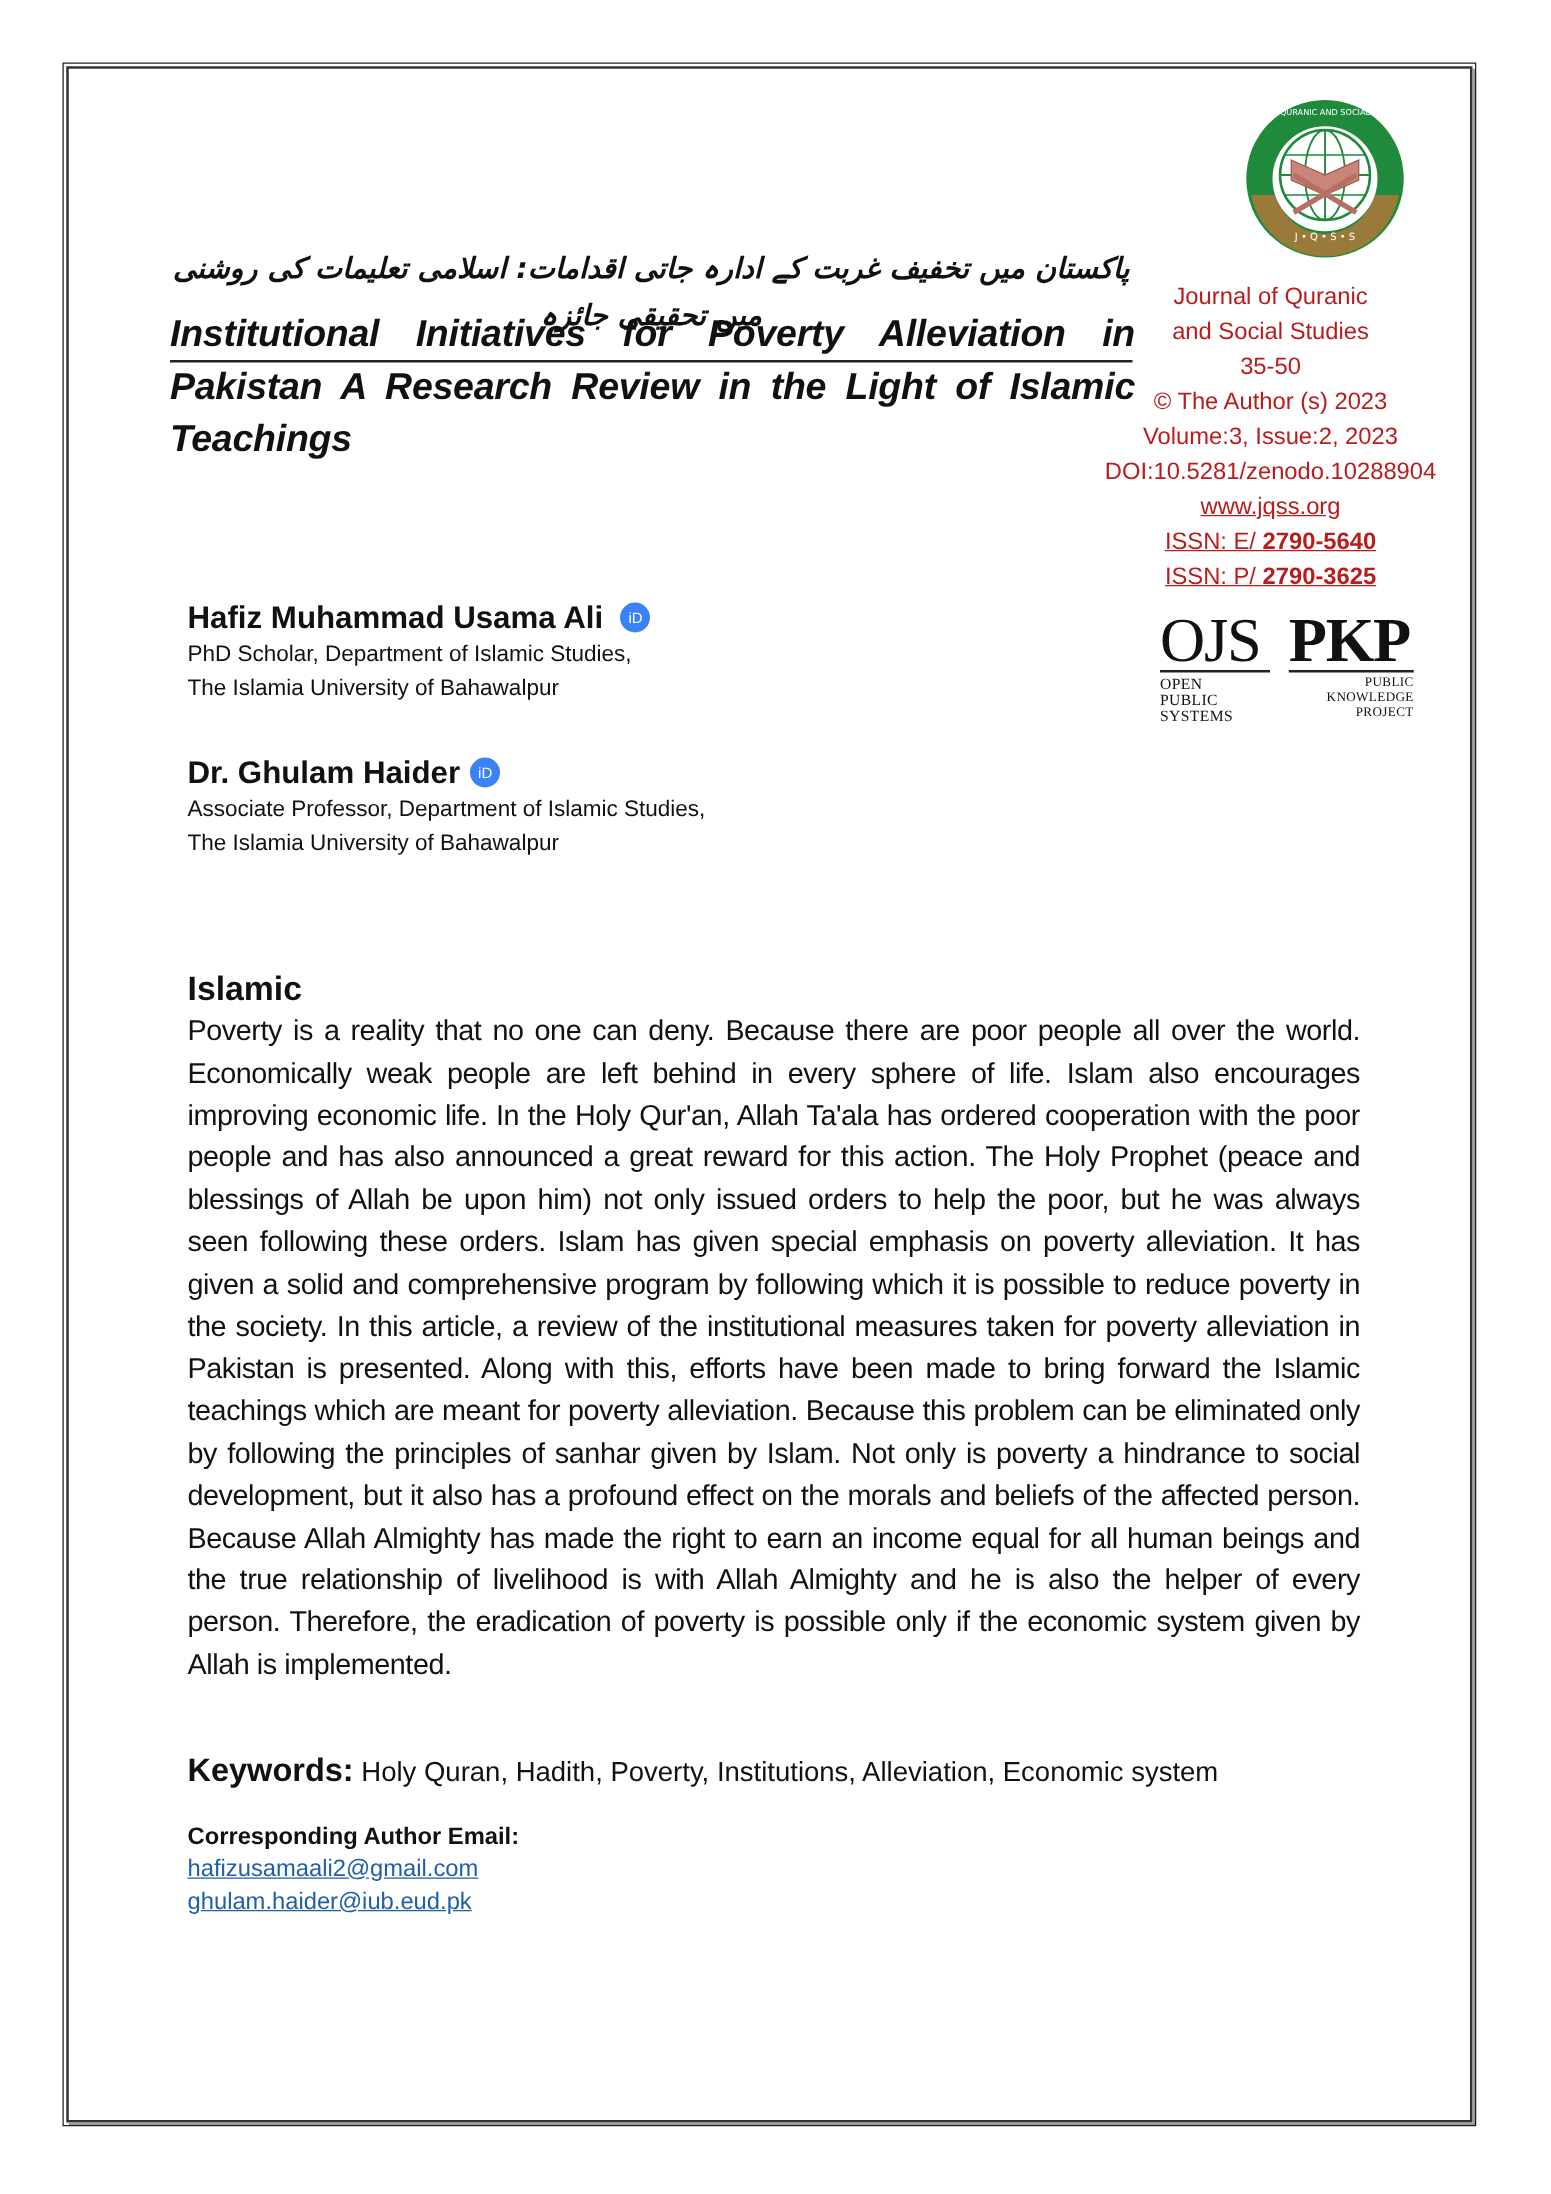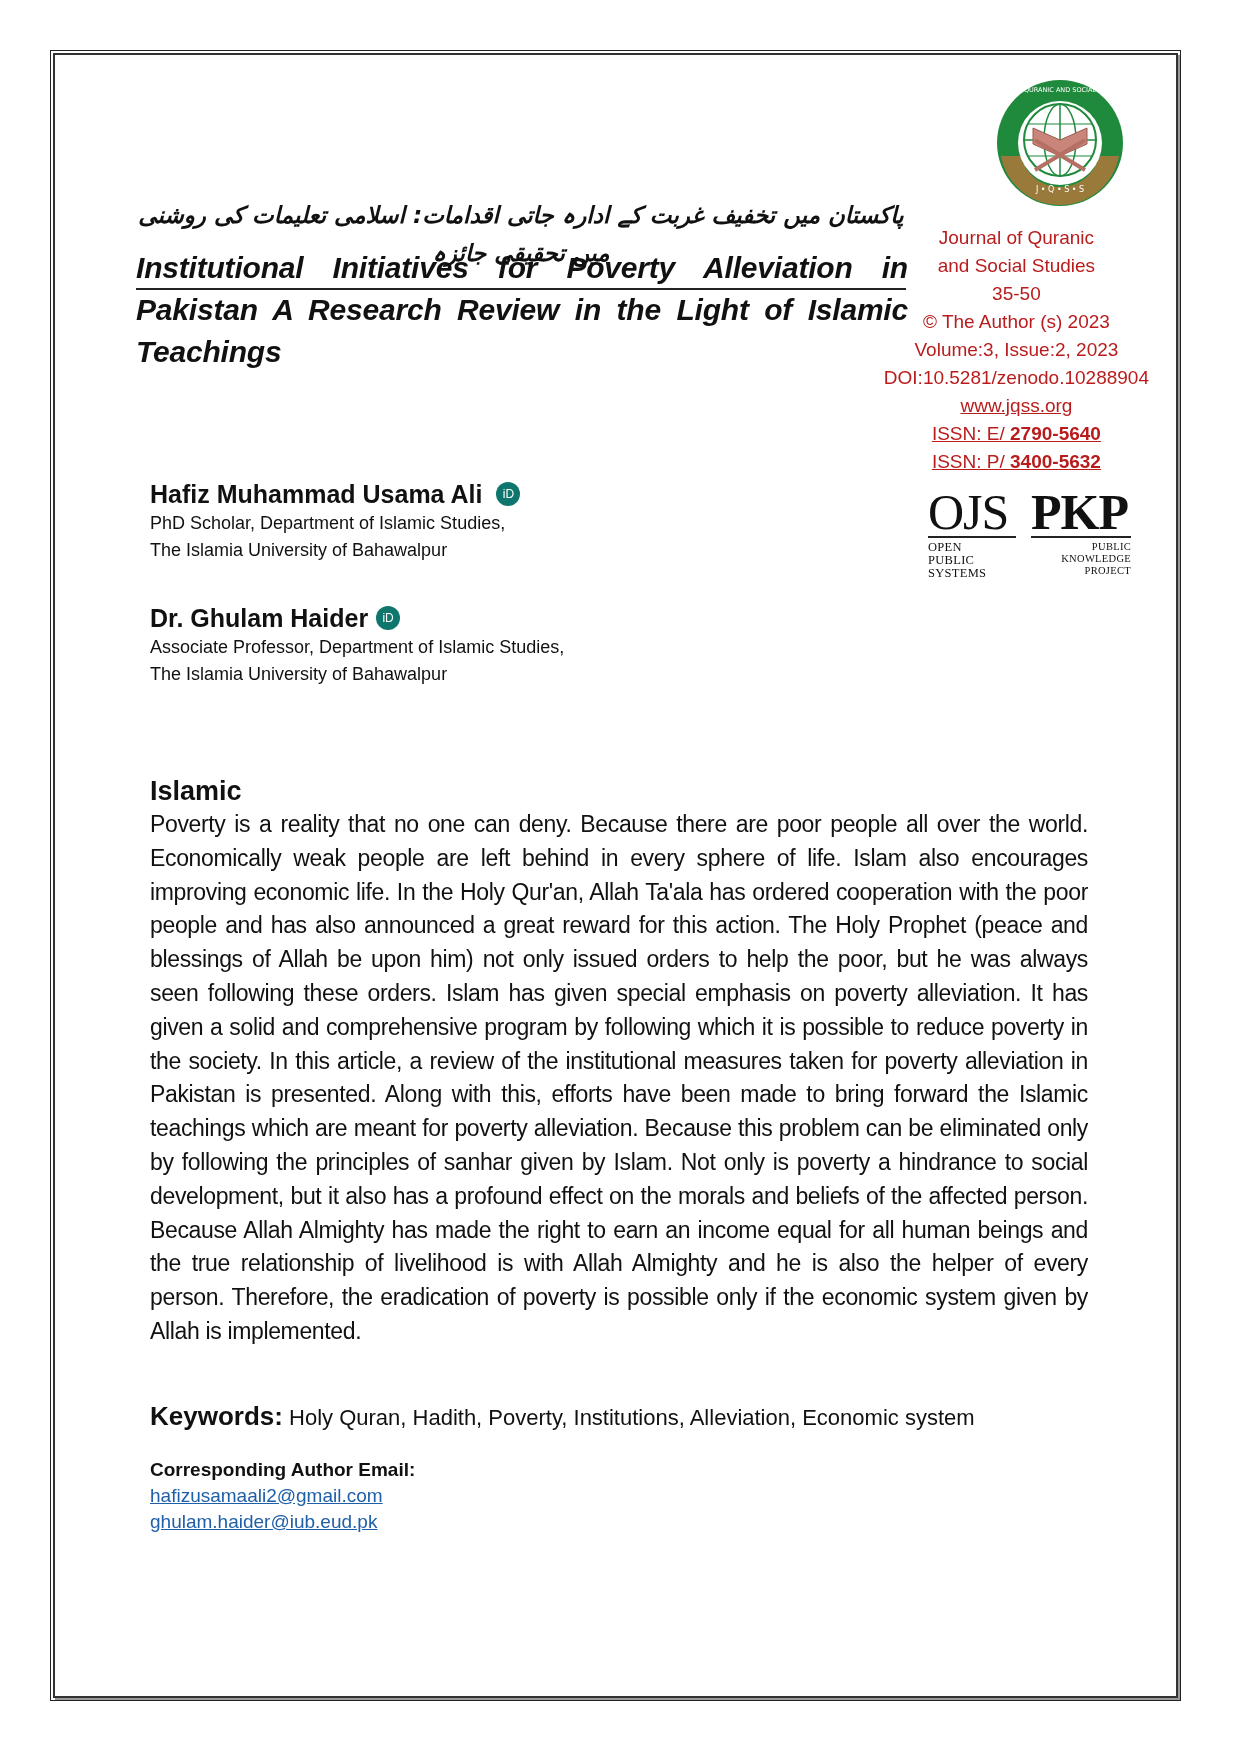--- a/index.html
+++ b/index.html
@@ -28,21 +28,21 @@
 
   
   .urdu-title { position: absolute; left: 136px; top: 196px; width: 770px; text-align: center; direction: rtl; font-family: "DejaVu Sans", sans-serif; font-size: 23px; line-height: 38px; font-weight: bold; font-style: italic; border-bottom: 2px solid #222; padding-bottom: 16px; }
 
   
   .title { position: absolute; left: 136px; top: 247px; width: 772px; font-size: 30px; line-height: 42px; font-weight: bold; font-style: italic; text-align: justify; text-align-last: left; color: #111; letter-spacing: -0.2px; }
 
   
   .author { position: absolute; left: 150px; }
   .author-name { font-size: 25px; font-weight: bold; line-height: 32px; display: flex; align-items: center; }
-  .orcid { display: inline-block; width: 24px; height: 24px; border-radius: 50%; background: #0f766e; color: #fff; font-size: 12px; line-height: 24px; text-align: center; font-weight: normal; margin-left: 14px; }
+  .orcid { display: inline-block; width: 24px; height: 24px; border-radius: 50%; background: #3b82f6; color: #fff; font-size: 12px; line-height: 24px; text-align: center; font-weight: normal; margin-left: 14px; }
   .author-aff { font-size: 18px; line-height: 27px; }
 
   
   .abstract { position: absolute; left: 150px; top: 774px; width: 938px; }
   .abstract-heading { font-size: 27px; font-weight: bold; line-height: 34px; }
   .abstract-body { font-size: 23px; line-height: 33.8px; text-align: justify; margin: 0; letter-spacing: -0.35px; word-spacing: 0px; }
 
   .keywords { position: absolute; left: 150px; top: 1400px; font-size: 22px; line-height: 32px; }
   .keywords .label { font-size: 26px; font-weight: bold; }
 
@@ -75,21 +75,21 @@
 
 <div class="meta">
   <div>Journal of Quranic</div>
   <div>and Social Studies</div>
   <div>35-50</div>
   <div>© The Author (s) 2023</div>
   <div>Volume:3, Issue:2, 2023</div>
   <div>DOI:10.5281/zenodo.10288904</div>
   <div class="link">www.jqss.org</div>
   <div class="link"><span>ISSN: E/ </span><b>2790-5640</b></div>
-  <div class="link"><span>ISSN: P/ </span><b>3400-5632</b></div>
+  <div class="link"><span>ISSN: P/ </span><b>2790-3625</b></div>
 </div>
 
 <div class="ojs-pkp">
   <div class="ojs-block">
     <div class="big-serif">OJS</div>
     <div class="rule"></div>
     <div class="small-serif">OPEN</div>
     <div class="small-serif">PUBLIC</div>
     <div class="small-serif">SYSTEMS</div>
   </div>

